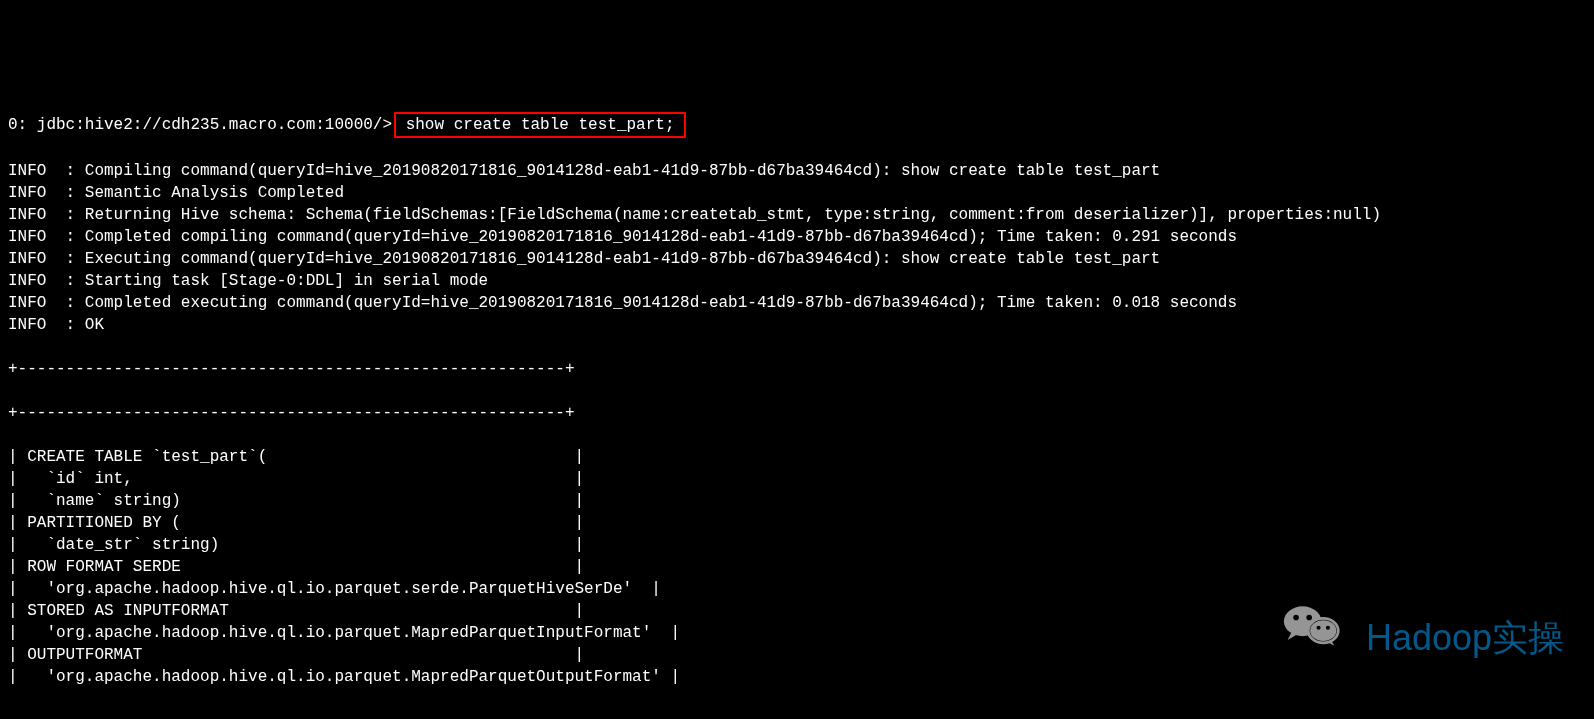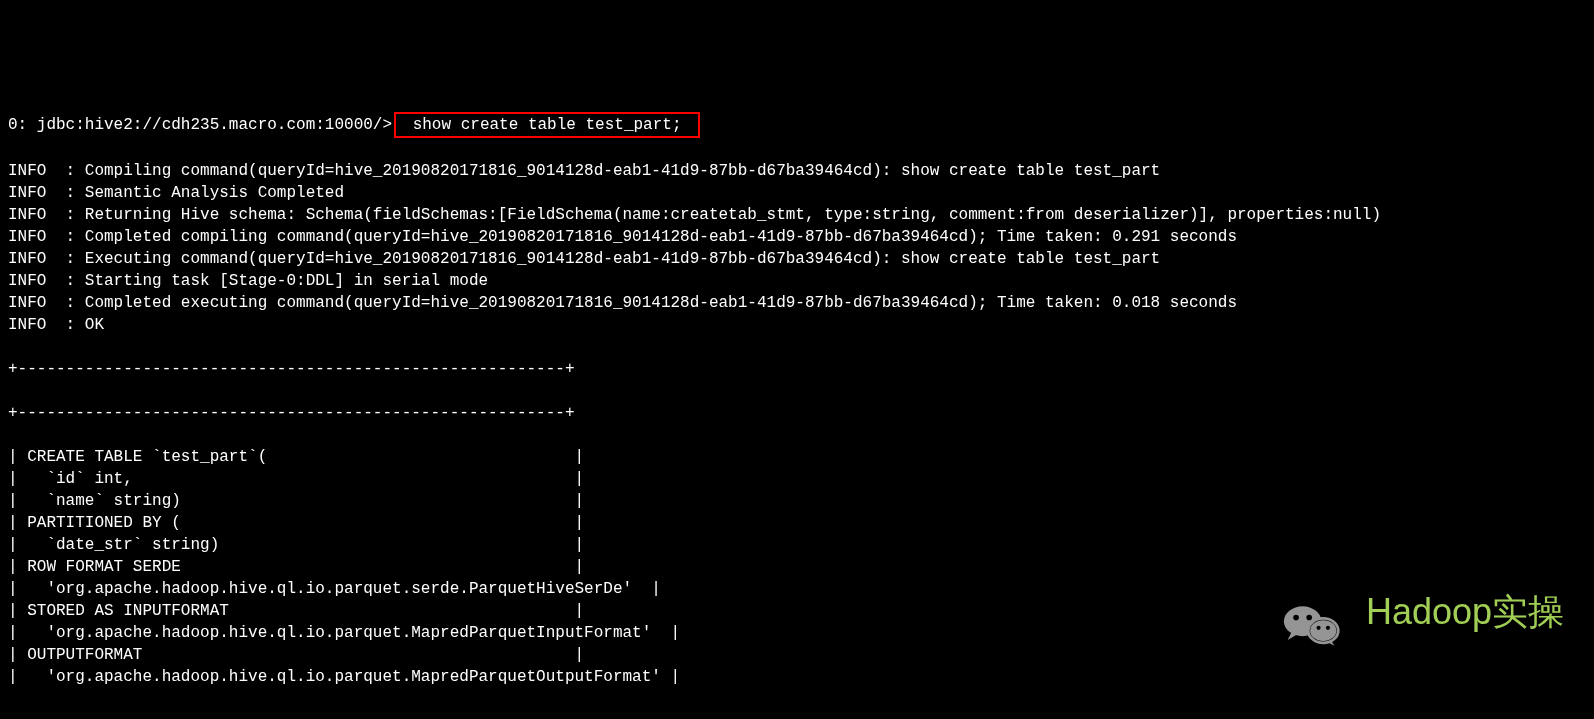--- a/index.html
+++ b/index.html
@@ -13,32 +13,32 @@
       white-space: pre;
       width: 1594px;
       height: 719px;
       overflow: hidden;
       position: relative;
     }
     .line { display: block; }
     .highlight-box {
       border: 2px solid #ff0000;
       display: inline-block;
-      padding: 0 7px;
+      padding: 0 0;
       margin-left: 2px;
     }
     .watermark {
       position: absolute;
       right: 30px;
       bottom: 70px;
-      color: #bef264;
+      color: #0369a1;
       font-family: Arial, sans-serif;
       font-size: 36px;
       display: flex;
-      align-items: flex-start;
+      align-items: flex-end;
       gap: 24px;
       opacity: 0.85;
     }
     .watermark svg { width: 60px; height: 48px; }
   </style>
 </head>
 <body>
 
 
 

